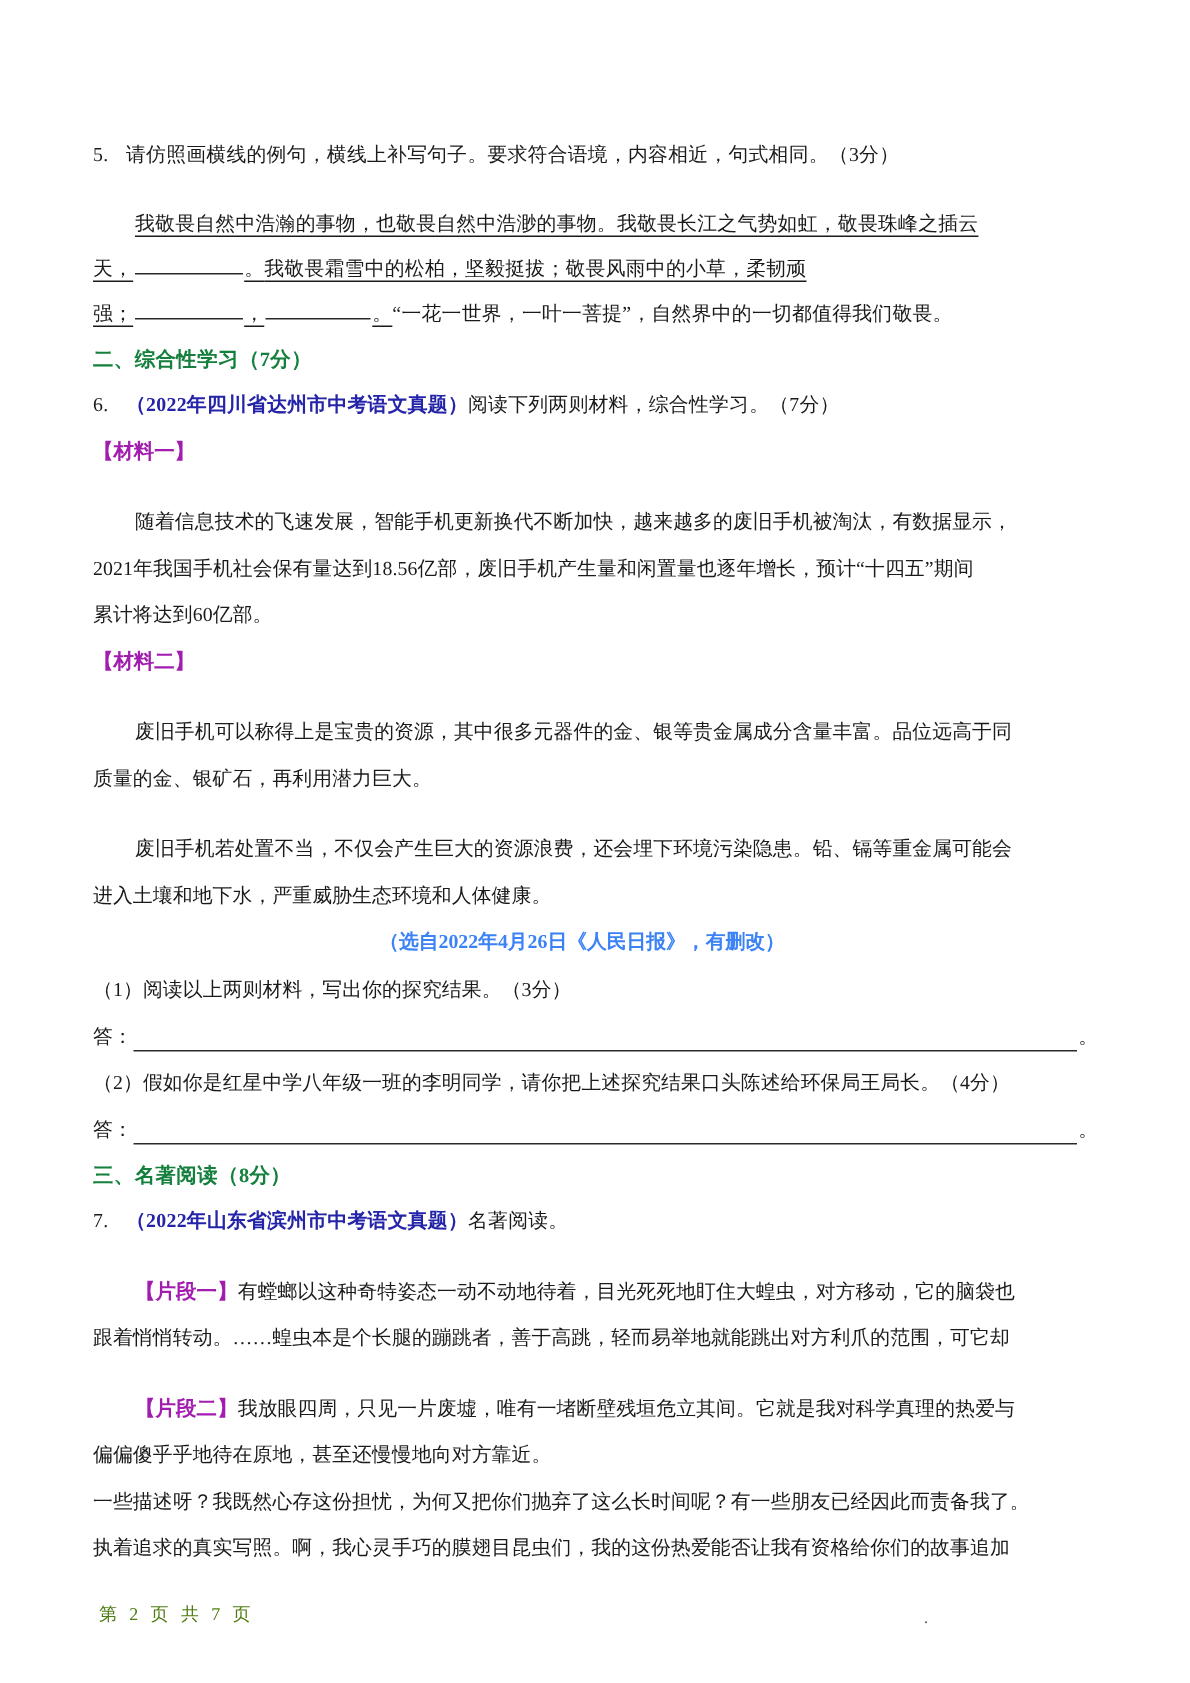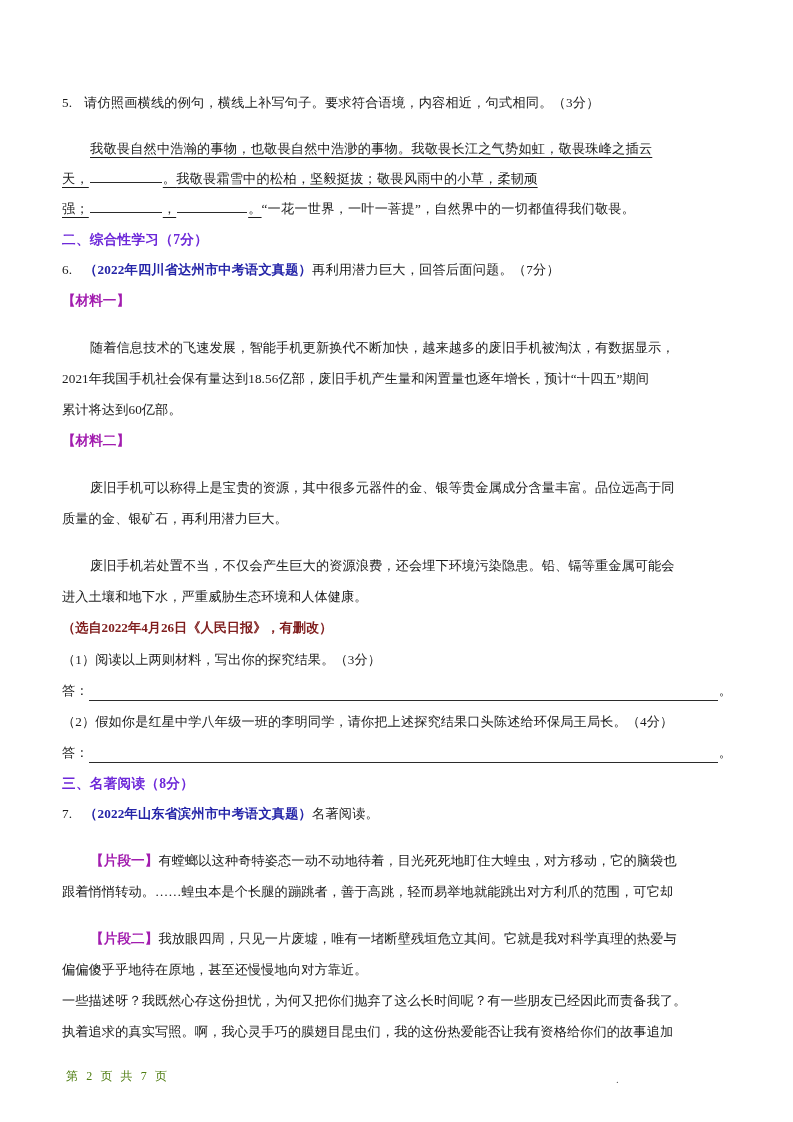--- a/index.html
+++ b/index.html
@@ -45,41 +45,41 @@
 
   .qnum {
     display: inline-block;
     width: 22px;
   }
 
   .heading {
     font-weight: bold;
     font-size: 13.6px;
     line-height: 31px;
-    color: #6d28d9;
+    color: #15803d;
     letter-spacing: 0.3px;
     white-space: nowrap;
   }
   .blue {
     color: #2424a8;
     font-weight: bold;
   }
   .matlabel {
     font-weight: bold;
     font-size: 13.6px;
     line-height: 31px;
     color: #a21caf;
     white-space: nowrap;
   }
   .srcline {
     font-weight: bold;
     font-size: 13.2px;
     line-height: 32px;
-    text-align: left;
-    color: #7f1d1d;
+    text-align: center;
+    color: #3b82f6;
     padding-right: 18px;
     white-space: nowrap;
   }
   .u { text-decoration: underline; text-underline-offset: 4px; }
 
   
   .blank {
     display: inline-block;
     border-bottom: 1px solid #2a2a2a;
     height: 13px;
@@ -145,21 +145,21 @@
       <span class="u">天，</span><span class="blank blank-w1"></span><span class="u">。</span><span class="u">我敬畏霜雪中的松柏，坚毅挺拔；敬畏风雨中的小草，柔韧顽</span>
     </div>
 
     <div class="line">
       <span class="u">强；</span><span class="blank blank-w1"></span><span class="u">，</span><span class="blank blank-w2"></span><span class="u">。</span><span>“一花一世界，一叶一菩提”，自然界中的一切都值得我们敬畏。</span>
     </div>
 
     <div class="heading">二、综合性学习（7分）</div>
 
     <div class="line">
-      <span class="qnum">6.</span><span class="blue">（2022年四川省达州市中考语文真题）</span><span>再利用潜力巨大，回答后面问题。（7分）</span>
+      <span class="qnum">6.</span><span class="blue">（2022年四川省达州市中考语文真题）</span><span>阅读下列两则材料，综合性学习。（7分）</span>
     </div>
 
     <div class="matlabel">【材料一】</div>
 
     <div class="para indent2">随着信息技术的飞速发展，智能手机更新换代不断加快，越来越多的废旧手机被淘汰，有数据显示，</div>
     <div class="para">2021年我国手机社会保有量达到18.56亿部，废旧手机产生量和闲置量也逐年增长，预计“十四五”期间</div>
     <div class="para">累计将达到60亿部。</div>
 
     <div class="matlabel">【材料二】</div>
 

